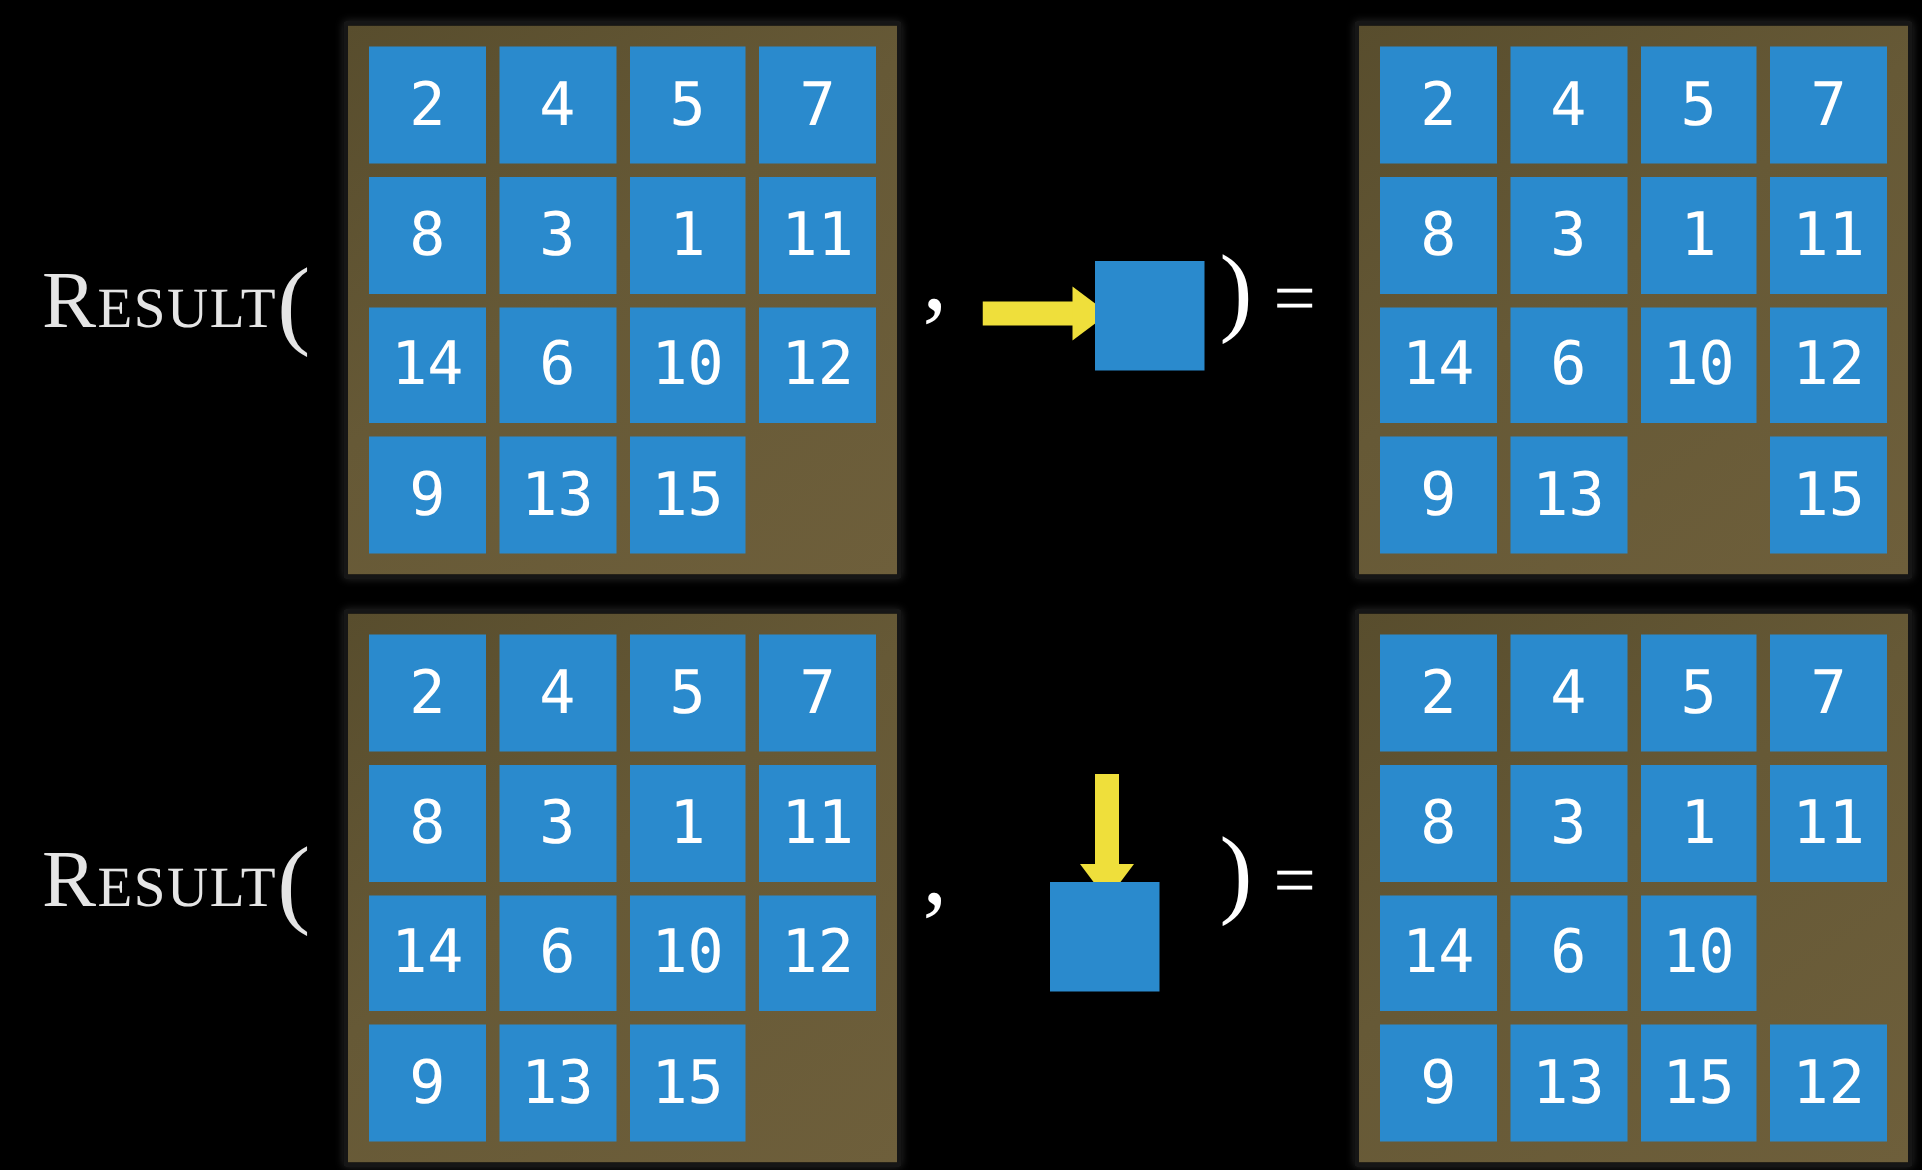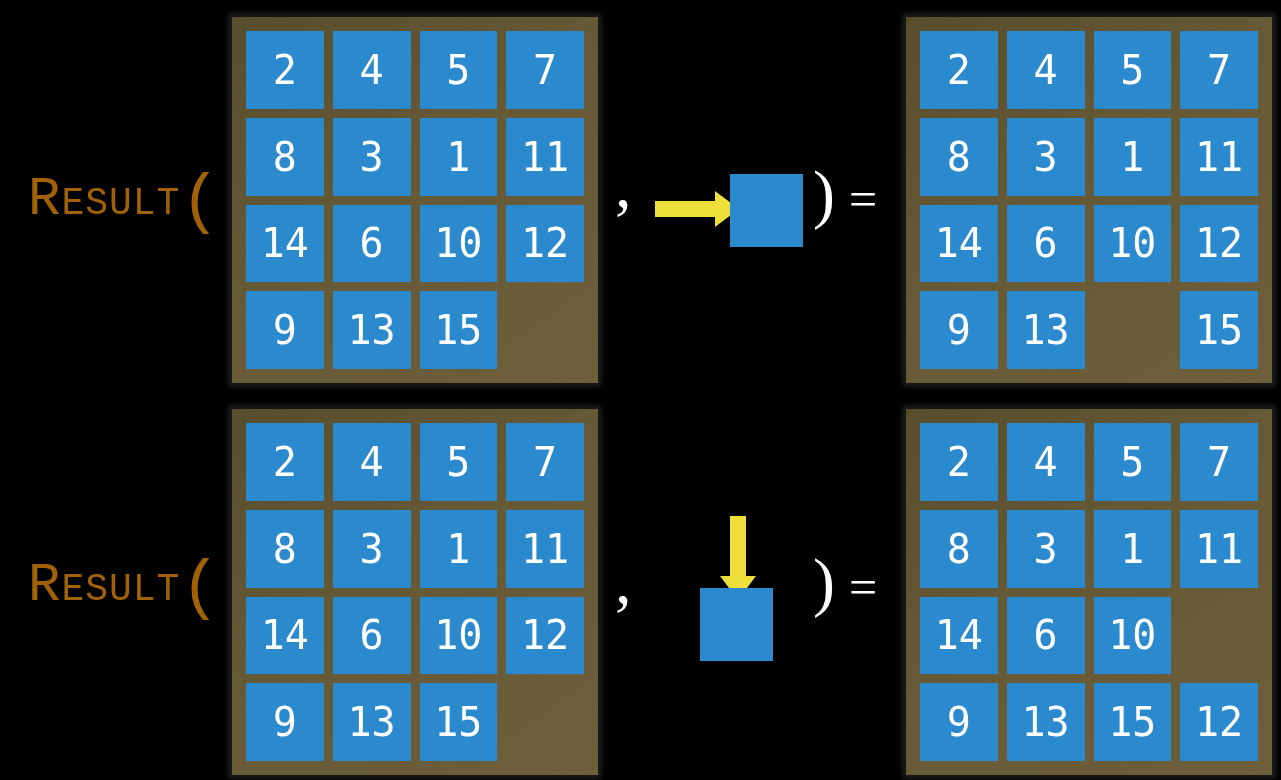--- a/index.html
+++ b/index.html
@@ -3,23 +3,23 @@
 <meta charset="utf-8">
 <style>
   html,body { margin:0; padding:0; background:#000; }
   .canvas {
     position:relative; width:1281px; height:780px;
     background:var(--bg,#000); overflow:hidden;
     font-family:"Liberation Serif", serif;
   }
   
   .fncall {
-    position:absolute; left:28px; color:#a16207;
+    position:absolute; left:28px; color:#e5e5e5;
     font-size:54px; line-height:1; font-variant:small-caps;
-    letter-spacing:1px; white-space:nowrap;font-family:Liberation Mono, monospace;
+    letter-spacing:1px; white-space:nowrap;
   }
   .fncall .big-paren { font-size:66px; font-variant:normal; vertical-align:-6px; letter-spacing:0; }
   .comma   { position:absolute; left:615px; color:#fff; font-size:66px; line-height:1; }
   .closeeq { position:absolute; left:813px; color:#fff; line-height:1; white-space:nowrap; }
   .closeeq .big-paren { font-size:66px; }
   .closeeq .eq { font-size:50px; margin-left:14px; }
 
   
   .grid {
     position:absolute; width:372px; height:372px; box-sizing:border-box;

